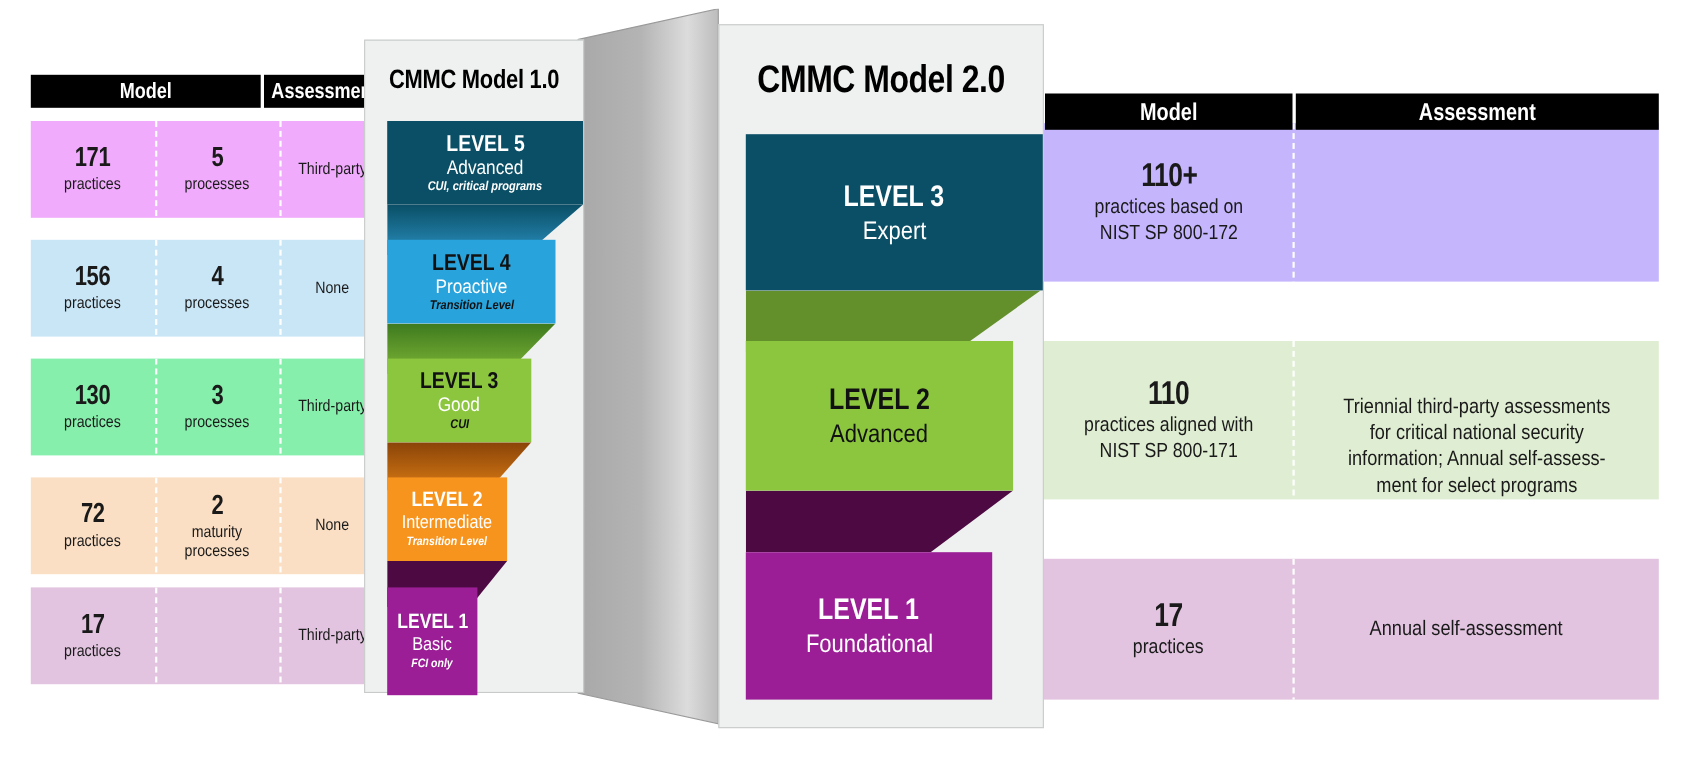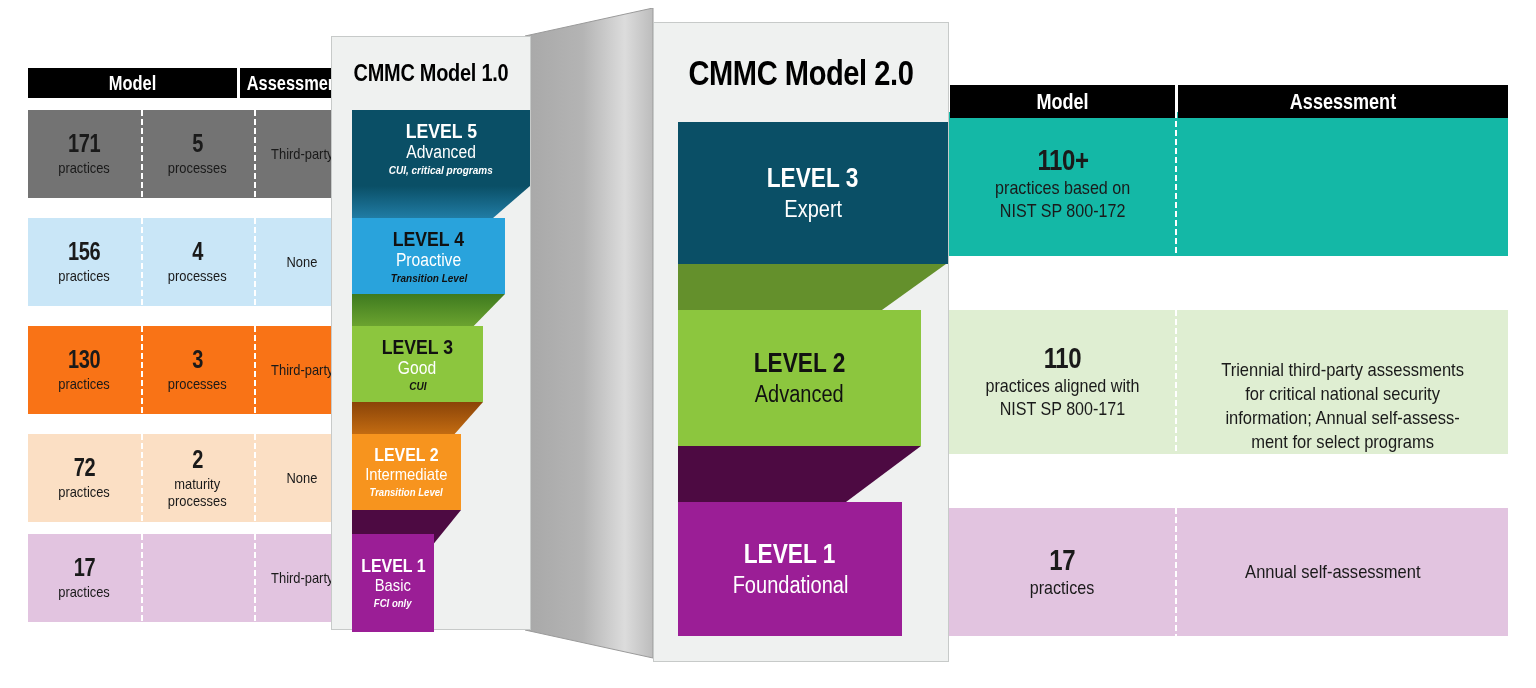--- a/index.html
+++ b/index.html
@@ -81,21 +81,21 @@
   .lvl-sub  { line-height: 1.05; transform: scaleX(0.87); }
   .lvl-note { font-style: italic; font-weight: bold; line-height: 1.05; transform: scaleX(0.87); }
 
   .ribbon { position: absolute; }
 </style>
 </head>
 <body>
 
 <div id="stage">
 
-  <div class="row" style="left:28px; top:110px; width:322px; height:88px; background:#737373;">
+  <div class="row" style="left:28px; top:110px; width:322px; height:88px; background:#f0abfc;">
     <div class="cell" style="left:0; width:113px;">
       <div class="num">171</div>
       <div class="unit">practices</div>
     </div>
     <div class="vdash" style="left:113px;"></div>
     <div class="cell" style="left:113px; width:113px;">
       <div class="num">5</div>
       <div class="unit">processes</div>
     </div>
     <div class="vdash" style="left:226px;"></div>
@@ -113,21 +113,21 @@
     <div class="cell" style="left:113px; width:113px;">
       <div class="num">4</div>
       <div class="unit">processes</div>
     </div>
     <div class="vdash" style="left:226px;"></div>
     <div class="cell" style="left:226px; width:96px;">
       <div class="plain">None</div>
     </div>
   </div>
 
-  <div class="row" style="left:28px; top:326px; width:322px; height:88px; background:#f97316;">
+  <div class="row" style="left:28px; top:326px; width:322px; height:88px; background:#86efac;">
     <div class="cell" style="left:0; width:113px;">
       <div class="num">130</div>
       <div class="unit">practices</div>
     </div>
     <div class="vdash" style="left:113px;"></div>
     <div class="cell" style="left:113px; width:113px;">
       <div class="num">3</div>
       <div class="unit">processes</div>
     </div>
     <div class="vdash" style="left:226px;"></div>
@@ -169,21 +169,21 @@
     </div>
   </div>
 
   <div class="hdr-wrap" style="left:28px; top:68px; width:209px; height:30px;">
     <div class="hdr-txt">Model</div>
   </div>
   <div class="hdr-wrap" style="left:240px; top:68px; width:110px; height:30px;">
     <div class="hdr-txt">Assessment</div>
   </div>
 
-  <div class="row" style="left:890px; top:112px; width:618px; height:144px; background:#14b8a6;">
+  <div class="row" style="left:890px; top:112px; width:618px; height:144px; background:#c4b5fd;">
     <div class="cell" style="left:60px; width:225px;">
       <div class="r-num">110+</div>
       <div class="r-sub" style="white-space:pre-line;">practices based on
 NIST SP 800-172</div>
     </div>
     <div class="vdash" style="left:285px;"></div>
   </div>
 
   <div class="row" style="left:890px; top:310px; width:618px; height:144px; background:#dfeed2;">
     <div class="cell" style="left:60px; width:225px;">

